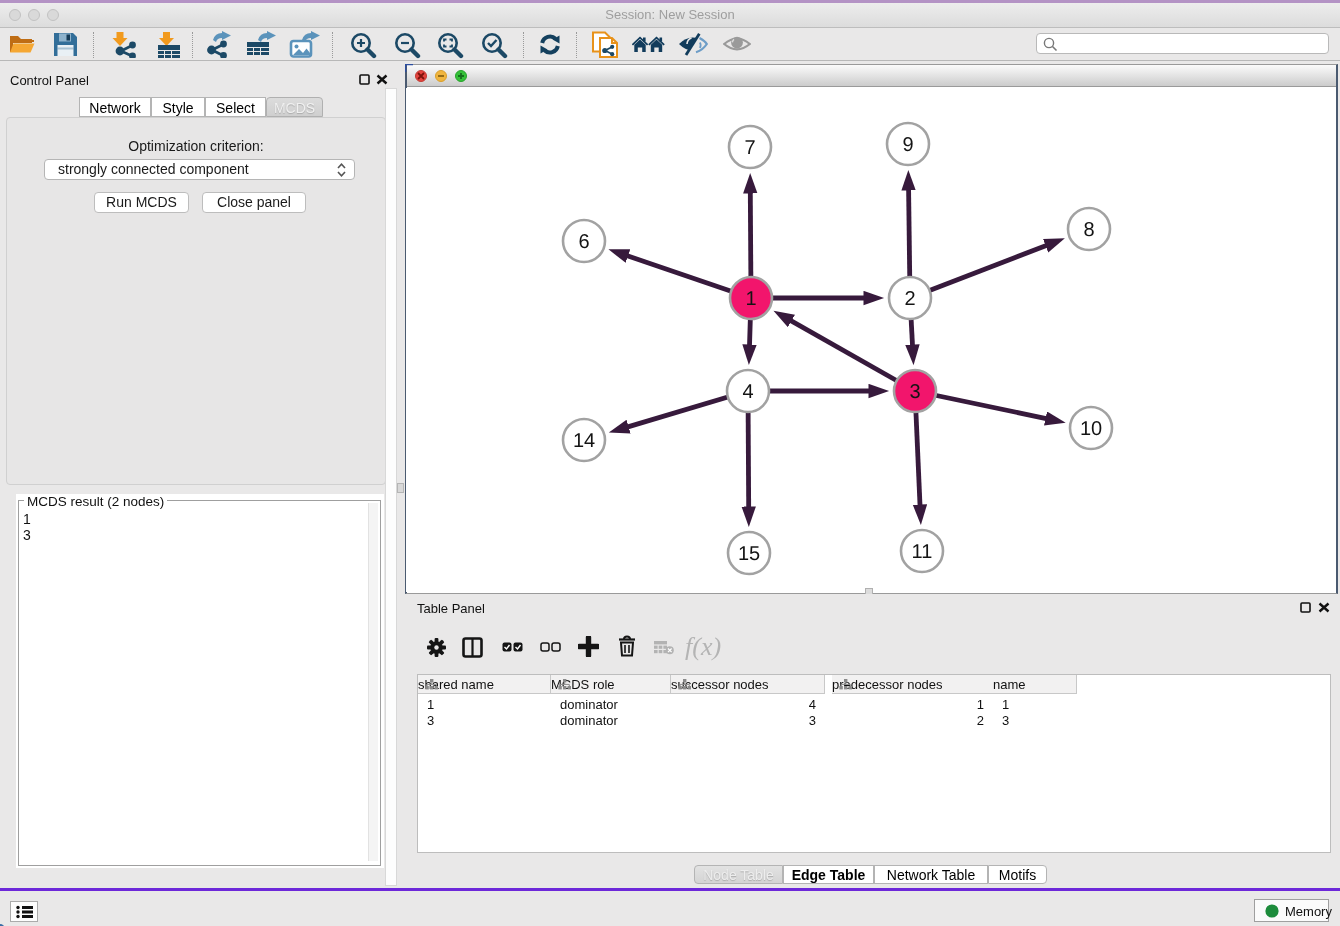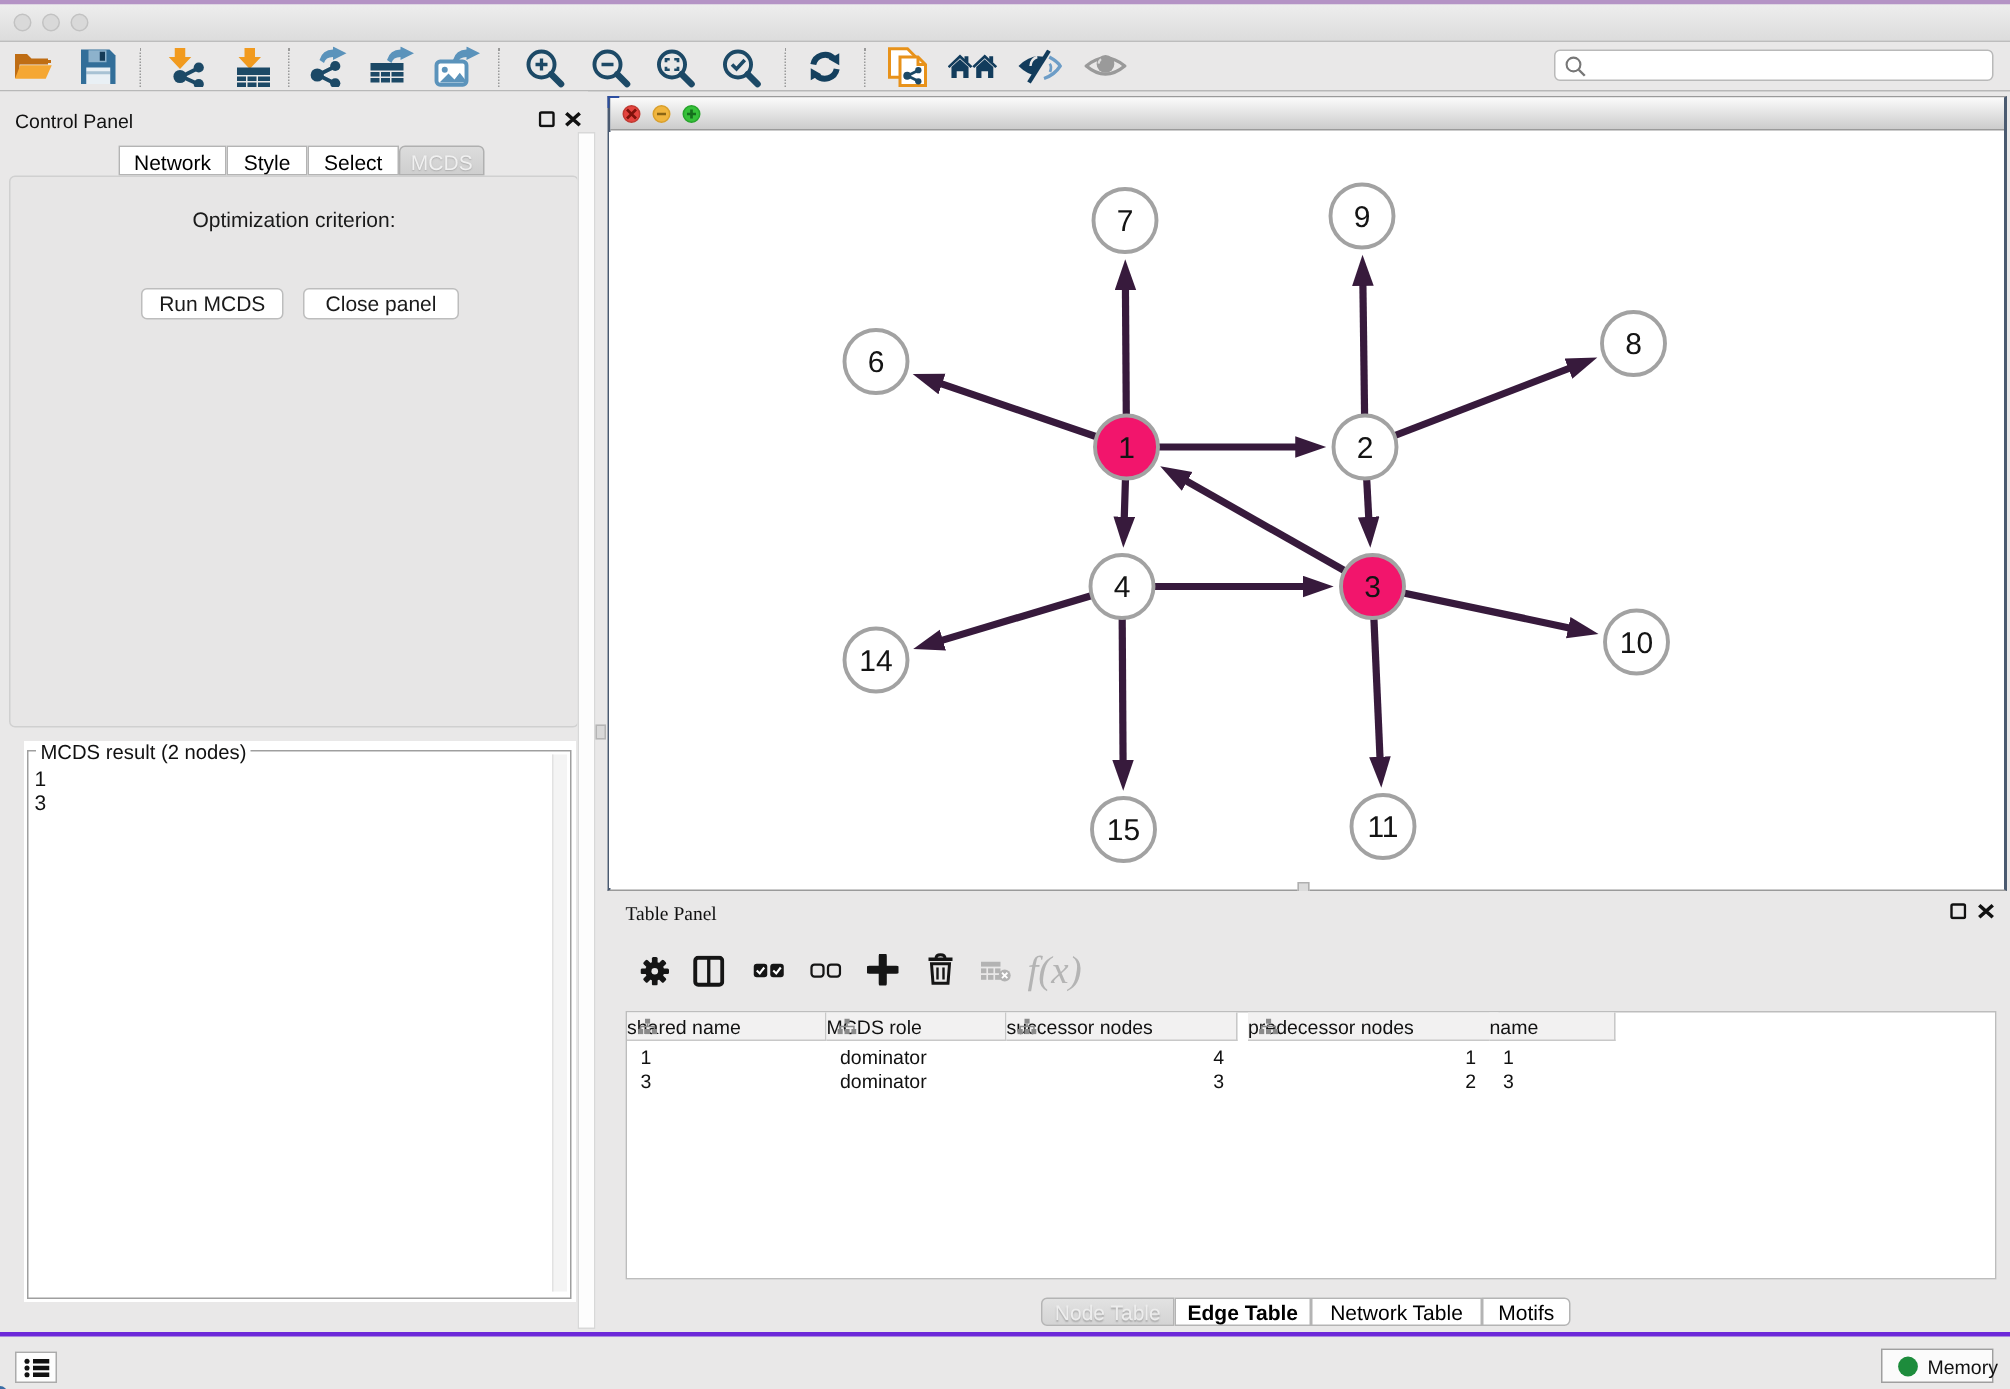--- a/index.html
+++ b/index.html
@@ -48,21 +48,21 @@
 
 #netwin { position:absolute; left:405px; top:64px; width:933px; height:530px;
   background:#fff; border:1px solid #9a9a9a; border-left:2px solid #4a5a70; border-right:2px solid #4a5a70; }
 #net-titlebar { position:absolute; left:0; top:0; width:100%; height:22px;
   background:linear-gradient(#fbfbfb,#cccccc); border-bottom:1px solid #9a9a9a; }
 #net-title { position:absolute; top:4px; left:0; width:100%; text-align:center; font-size:13px; font-weight:bold; color:#1a1a1a;margin-top:41px; }
 .tl { position:absolute; top:5px; width:12px; height:12px; border-radius:50%; }
 #net-canvas { position:absolute; left:-1px; top:23px; width:930px; height:504px; background:#fff; }
 
 #tpanel { position:absolute; left:405px; top:594px; width:935px; height:294px; background:#e9e8e8; }
-#tpanel-title { position:absolute; left:12px; top:7px; font-size:13px; color:#111;font-family:Liberation Serif, serif; }
+#tpanel-title { position:absolute; left:12px; top:7px; font-size:13px; color:#111; }
 #ttoolbar { position:absolute; left:12px; top:30px; width:910px; height:36px; }
 #tablebox { position:absolute; left:12px; top:80px; width:914px; height:179px; background:#fff;
   border:1px solid #bdbdbd; }
 .th { position:absolute; top:0; height:19px; background:#f2f1f1; border-right:1px solid #c8c8c8;
   border-bottom:1px solid #c8c8c8; font-size:13px; color:#111; text-align:left; line-height:19px; }
 .thico { position:absolute; left:7px; top:4px; }
 .td { position:absolute; font-size:13px; color:#111; height:16px; line-height:16px; }
 .btabs { position:absolute; top:271px; font-size:14px; }
 .btab { position:absolute; top:0; height:19px; line-height:18px; text-align:center;
   background:#fff; border:1px solid #b4b4b4; color:#000; }
@@ -74,20 +74,21 @@
 #membtn { position:absolute; left:1254px; top:8px; width:75px; height:23px; background:#fbfbfb;
   border:1px solid #9f9f9f; font-size:13px; color:#111; }
 </style>
 </head>
 <body>
 <div id="purpletop"></div>
 <div id="titlebar">
   <div class="dot" style="left:9px;"></div>
   <div class="dot" style="left:28px;"></div>
   <div class="dot" style="left:47px;"></div>
+  <div id="title-text">Session: New Session</div>
 </div>
 <div id="toolbar">
 
   <svg class="ticon" style="left:8px;" width="28" height="27" viewBox="0 0 28 27">
     <path d="M2 5 h8 l3 3 h11 v4 h-22 z" fill="#bf6d14"></path>
     <path d="M2 5 v16 h3 l0 -10 h21 v-2 h-14 l-3 -3 h-7 z" fill="#bf6d14"></path>
     <path d="M5.5 12.5 h21 l-4 9 h-20.5 z" fill="#f5a733"></path>
   </svg>
 
   <svg class="ticon" style="left:52px;" width="27" height="27" viewBox="0 0 27 27">
@@ -252,20 +253,26 @@
       <path d="M1.5 1.5 L10.5 9.5 M10.5 1.5 L1.5 9.5" stroke="#111" stroke-width="2.4"></path>
     </svg>
   <div class="tabrow" style="left:0;top:36px;">
     <div class="tab" style="left:79px;width:72px;">Network</div>
     <div class="tab" style="left:151px;width:54px;">Style</div>
     <div class="tab" style="left:205px;width:61px;">Select</div>
     <div class="tab tabsel" style="left:266px;width:57px;border-radius:4px 4px 0 0;">MCDS</div>
   </div>
   <div id="cp-content"></div>
   <div id="opt-label">Optimization criterion:</div>
+  <div id="dropdown">strongly connected component
+    <svg style="position:absolute;right:8px;top:3px;" width="9" height="14" viewBox="0 0 9 14">
+      <path d="M1 5 L4.5 1.2 L8 5" fill="none" stroke="#555" stroke-width="1.6"></path>
+      <path d="M1 9 L4.5 12.8 L8 9" fill="none" stroke="#555" stroke-width="1.6"></path>
+    </svg>
+  </div>
   <div class="btn" style="left:94px;width:95px;">Run MCDS</div>
   <div class="btn" style="left:202px;width:104px;">Close panel</div>
   <div id="result-box">
     <div id="result-border"></div>
     <div id="result-scroll"></div>
     <div id="result-legend">MCDS result (2 nodes)</div>
     <div id="result-items">1<br>3</div>
   </div>
   <div style="position:absolute;left:385px;top:27px;width:12px;height:798px;background:#fdfdfd;border:1px solid #d8d8d8;"></div>
 </div>

